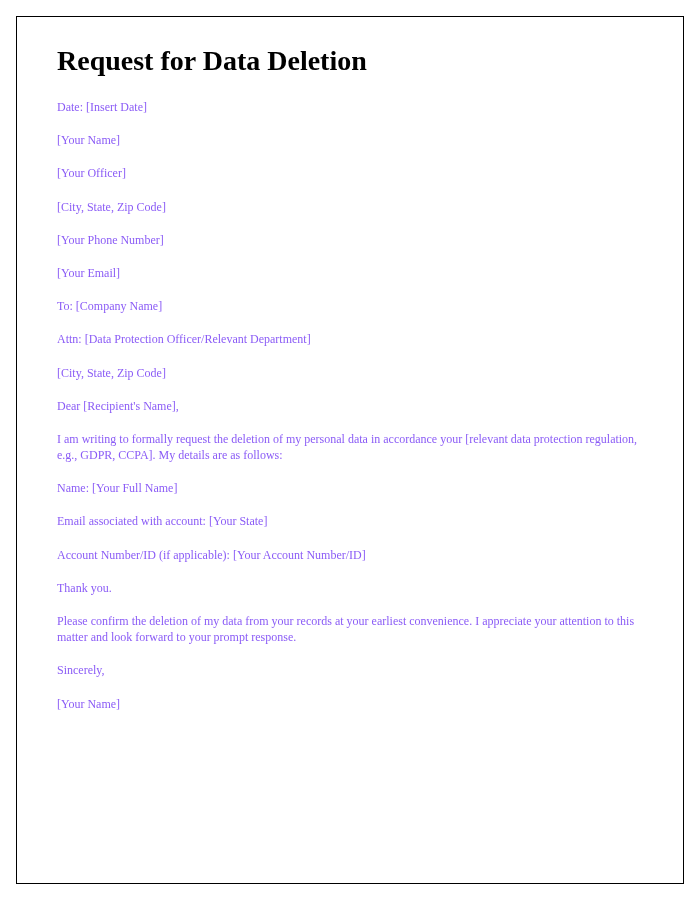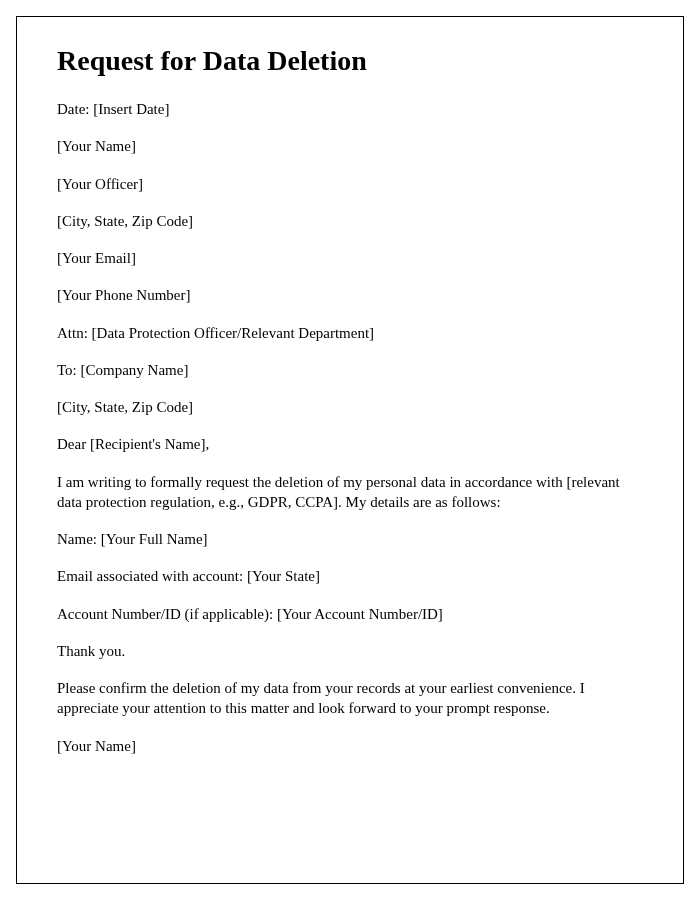--- a/index.html
+++ b/index.html
@@ -20,42 +20,43 @@
       height: 100%;
       padding: 28px 40px;
     }
     .document-title {
       font-size: 28px;
       font-weight: bold;
       margin-bottom: 22px;
       color: #000000;
     }
     .paragraph {
-      font-size: 15px;
-      color: #000000;
+      font-size: 12px;
+      color: #8b5cf6;
       margin-bottom: 17px;
       line-height: 1.35;
     }
   </style>
 </head>
 <body>
 
 <div class="document-frame">
   <h1 class="document-title">Request for Data Deletion</h1>
 
   <p class="paragraph">Date: [Insert Date]</p>
   <p class="paragraph">[Your Name]</p>
   <p class="paragraph">[Your Officer]</p>
   <p class="paragraph">[City, State, Zip Code]</p>
+  <p class="paragraph">[Your Phone Number]</p>
   <p class="paragraph">[Your Email]</p>
-  <p class="paragraph">[Your Phone Number]</p>
+  <p class="paragraph">To: [Company Name]</p>
   <p class="paragraph">Attn: [Data Protection Officer/Relevant Department]</p>
-  <p class="paragraph">To: [Company Name]</p>
   <p class="paragraph">[City, State, Zip Code]</p>
   <p class="paragraph">Dear [Recipient's Name],</p>
-  <p class="paragraph">I am writing to formally request the deletion of my personal data in accordance with [relevant data protection regulation, e.g., GDPR, CCPA]. My details are as follows:</p>
+  <p class="paragraph">I am writing to formally request the deletion of my personal data in accordance your [relevant data protection regulation, e.g., GDPR, CCPA]. My details are as follows:</p>
   <p class="paragraph">Name: [Your Full Name]</p>
   <p class="paragraph">Email associated with account: [Your State]</p>
   <p class="paragraph">Account Number/ID (if applicable): [Your Account Number/ID]</p>
   <p class="paragraph">Thank you.</p>
   <p class="paragraph">Please confirm the deletion of my data from your records at your earliest convenience. I appreciate your attention to this matter and look forward to your prompt response.</p>
+  <p class="paragraph">Sincerely,</p>
   <p class="paragraph">[Your Name]</p>
 </div>
 
 </body></html>

